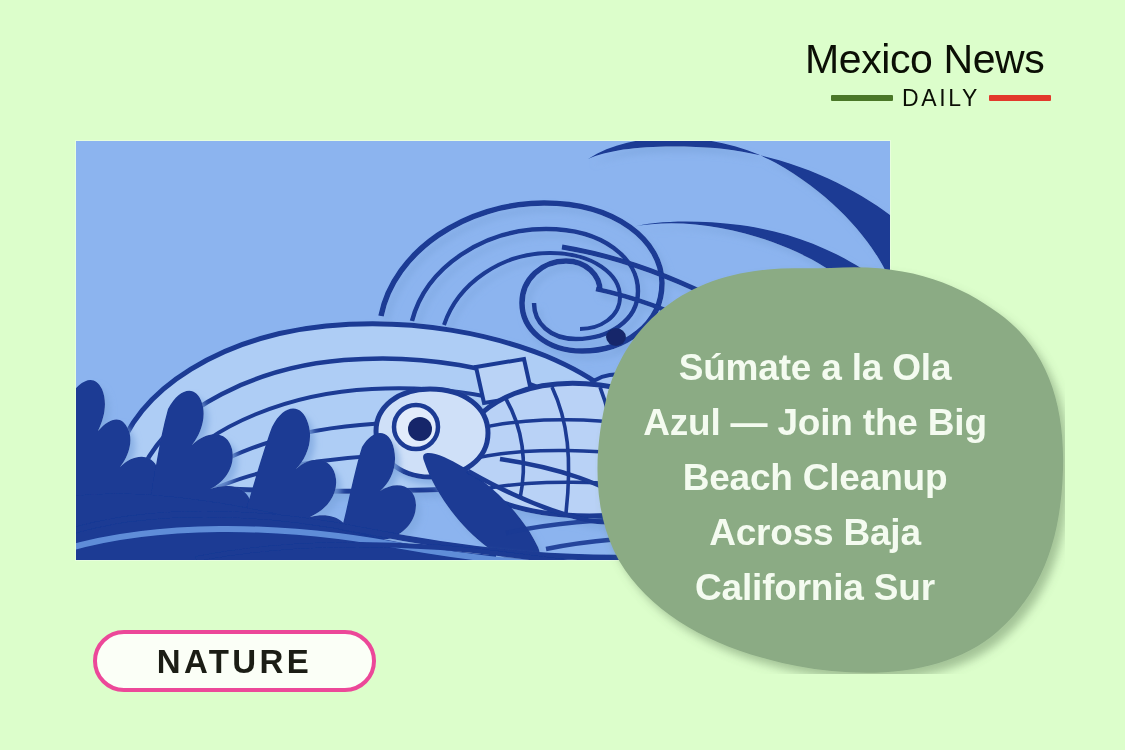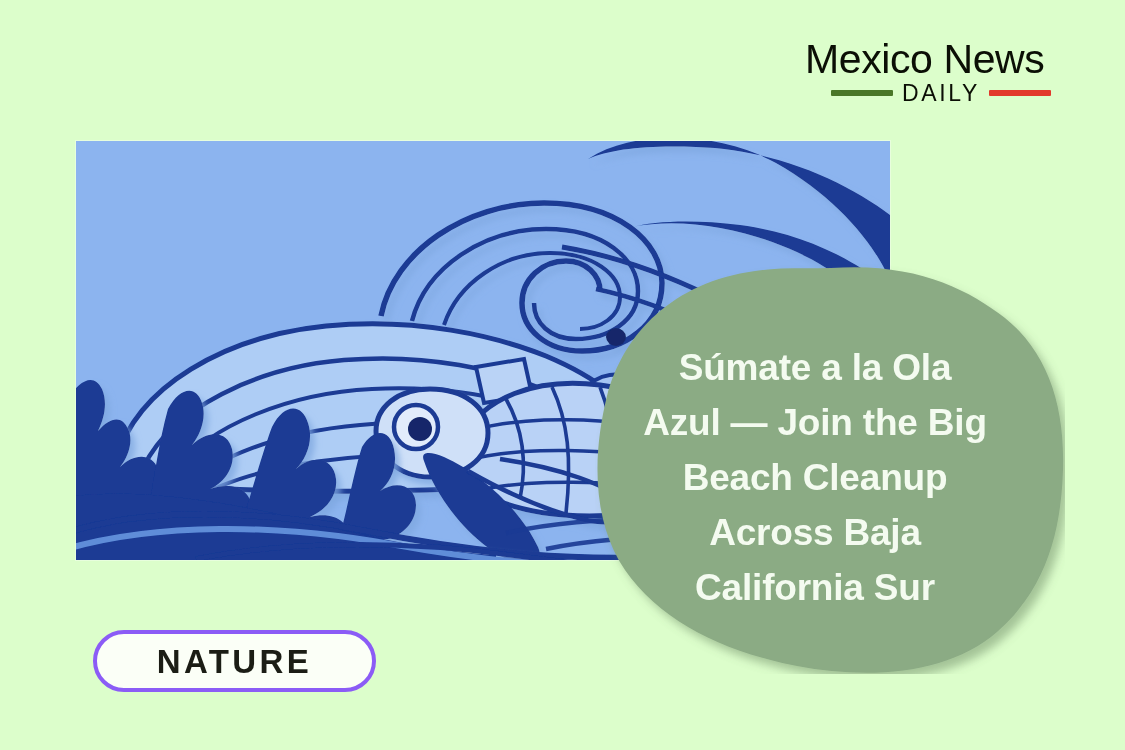--- a/index.html
+++ b/index.html
@@ -37,20 +37,21 @@
     letter-spacing: -0.4px;
     font-weight: 400;
     color: #0b0f05;
     white-space: nowrap;
   }
   #brand-sub-row {
     display: flex;
     align-items: center;
     justify-content: center;
     gap: 9px;
+    margin-top: 5px;
     height: 22px;
   }
   .brand-rule {
     height: 6px;
     border-radius: 1px;
     display: block;
   }
   #brand-rule-left { width: 62px; background: #4a7728; }
   #brand-rule-right { width: 62px; background: #e2392b; }
   #brand-daily {
@@ -109,21 +110,21 @@
   }
 
   
   #category-pill {
     position: absolute;
     left: 93px;
     top: 630px;
     width: 283px;
     height: 62px;
     background: #fbfff7;
-    border: 4px solid #8b5cf6;
+    border: 4px solid #ec4899;
     border-radius: 34px;
     display: flex;
     align-items: center;
     justify-content: center;
     box-sizing: border-box;
   }
   #category-pill-label {
     font-family: "Liberation Sans", sans-serif;
     font-size: 33px;
     font-weight: bold;

